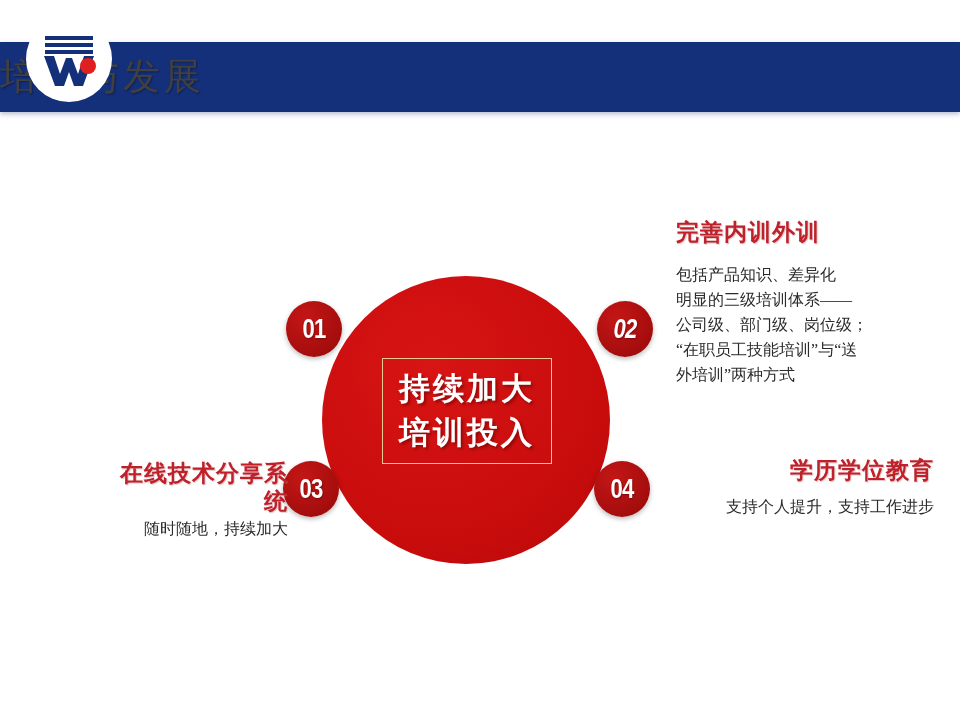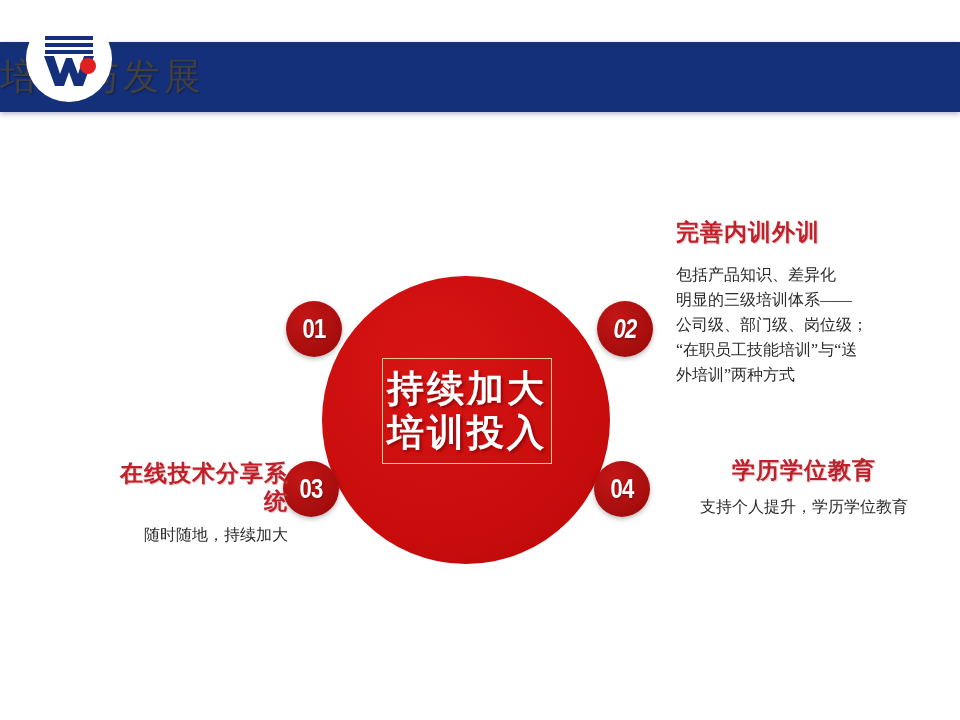--- a/index.html
+++ b/index.html
@@ -85,21 +85,21 @@
     width: 168px;
     height: 104px;
     border: 1px solid #e8c98f;
     display: flex;
     flex-direction: column;
     align-items: center;
     justify-content: center;
   }
   .center-box-line {
     color: #ffffff;
-    font-size: 37px;
+    font-size: 31px;
     line-height: 44px;
     letter-spacing: 3px;
     font-weight: bold;
     font-family: "Liberation Serif", "DejaVu Serif", serif;
     text-shadow: 2px 2px 3px rgba(90, 0, 0, 0.55);
     white-space: nowrap;
   }
 
   
   .badge {
@@ -151,24 +151,24 @@
   .block-body div { white-space: nowrap; }
 
   
   .block-1 { left: 56px;  top: 218px; width: 240px; text-align: left; }
   .block-1 .block-heading { margin-left: 60px; margin-bottom: 22px; }
 
   .block-2 { left: 676px; top: 218px; width: 250px; text-align: left; }
   .block-2 .block-heading { margin-bottom: 14px; }
 
   .block-3 { left: 60px;  top: 460px; width: 228px; text-align: right; }
-  .block-3 .block-heading { line-height: 28px; margin-bottom: 6px; }
+  .block-3 .block-heading { line-height: 28px; margin-bottom: 0; }
   .block-3 .block-body { text-align: right; }
 
-  .block-4 { left: 674px; top: 456px; width: 260px; text-align: center; }
+  .block-4 { left: 674px; top: 456px; width: 260px; text-align: right; }
   .block-4 .block-heading { margin-bottom: 8px; }
 </style>
 </head>
 <body>
 
 <div class="slide">
 
   <div class="header-bar"></div>
   <div class="header-title">培训与发展</div>
 
@@ -222,17 +222,17 @@
       <span>统</span>
     </p>
     <div class="block-body">
       <div>随时随地，持续加大</div>
     </div>
   </div>
 
   <div class="block block-4">
     <p class="block-heading">学历学位教育</p>
     <div class="block-body">
-      <div>支持个人提升，学历学位教育</div>
+      <div>支持个人提升，支持工作进步</div>
     </div>
   </div>
 
 </div>
 
 </body></html>

